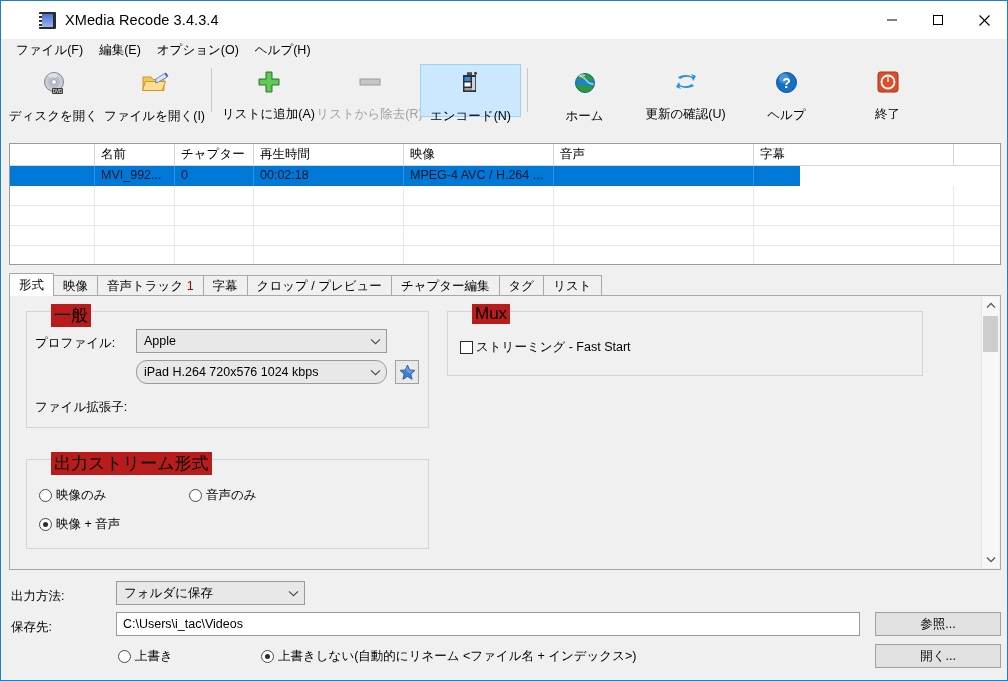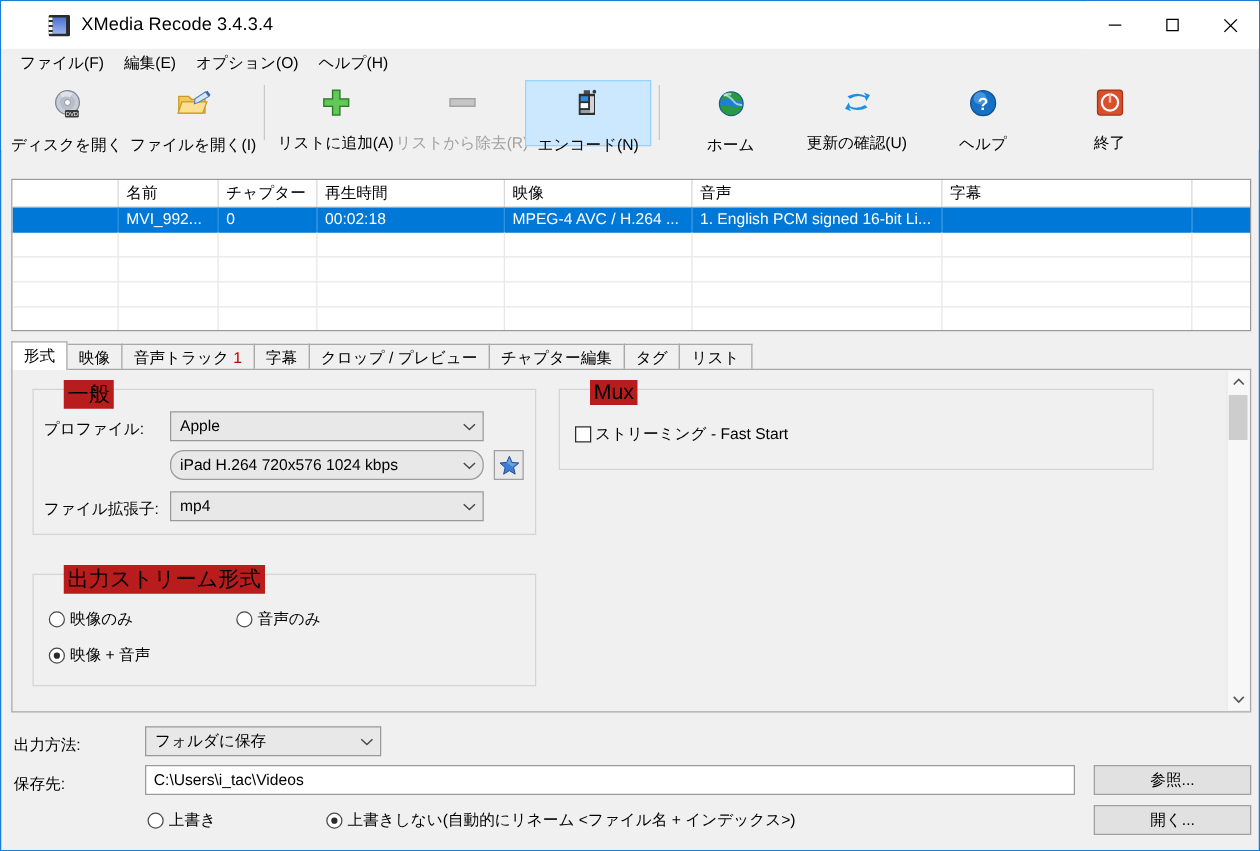--- a/index.html
+++ b/index.html
@@ -73,21 +73,21 @@
     box-sizing:border-box;border-right:1px solid #d6d6d6;
     border-bottom:1px solid #d6d6d6;
     font-size:12.5px;padding:2px 0 0 6px;white-space:nowrap;overflow:hidden;
   }
   .lrow{display:flex;height:20px;}
   .lrow div{
     box-sizing:border-box;border-right:1px solid #e8e8e8;
     border-bottom:1px solid #e8e8e8;
     font-size:12.5px;padding:2px 0 0 6px;white-space:nowrap;overflow:hidden;
   }
-  .lrow.sel div{background:#0078d7;color:#ffffff;border-right-color:#3492de;border-bottom-color:#0078d7;}
+  .lrow.sel div{background:#0078d7;color:#0f172a;border-right-color:#3492de;border-bottom-color:#0078d7;}
   .c0{width:85px;}.c1{width:80px;}.c2{width:79px;}.c3{width:150px;}
   .c4{width:150px;}.c5{width:200px;}.c6{width:200px;}.c7{width:46px;border-right:none !important;}
   
   .tabstrip{
     position:absolute;left:8px;top:272px;width:992px;height:23px;
     display:flex;align-items:flex-end;
   }
   .tab{
     height:21px;box-sizing:border-box;
     border:1px solid #a8a8a8;border-bottom:none;background:#f0f0f0;
@@ -320,21 +320,20 @@
       <div class="c5">音声</div>
       <div class="c6">字幕</div>
       <div class="c7"></div>
     </div>
     <div class="lrow sel">
       <div class="c0"></div>
       <div class="c1">MVI_992...</div>
       <div class="c2">0</div>
       <div class="c3">00:02:18</div>
       <div class="c4">MPEG-4 AVC / H.264 ...</div>
-      <div class="c5">1. English PCM signed 16-bit Li...</div>
       <div class="c6"></div>
       <div class="c7"></div>
     </div>
     <div class="lrow">
         <div class="c0"></div>
         <div class="c1"></div>
         <div class="c2"></div>
         <div class="c3"></div>
         <div class="c4"></div>
         <div class="c5"></div>
@@ -406,28 +405,20 @@
           </svg>
       </div>
     </div>
     <div class="starbtn" style="left:385px;top:64px;">
       <svg width="17" height="17" viewBox="0 0 17 17">
         <path d="M8.5 1 L10.6 5.9 L16 6.4 L11.9 10 L13.1 15.3 L8.5 12.5 L3.9 15.3 L5.1 10 L1 6.4 L6.4 5.9 Z" fill="#3f7fcf" stroke="#1f4f9f" stroke-width="0.8"></path>
         <path d="M8.5 2.4 L10.2 6.4 L14.3 6.8 L11 9.6 L6.6 6.2 Z" fill="#8ab6ec" opacity="0.6"></path>
       </svg>
     </div>
     <div class="lbl" style="left:25px;top:103px;">ファイル拡張子:</div>
-    <div class="combo" style="left:126px;top:97px;width:251px;">
-      <div class="ctext">mp4</div>
-      <div class="carrow">
-        <svg width="11" height="7" viewBox="0 0 11 7">
-            <path d="M1 1.4 L5.5 5.6 L10 1.4" fill="none" stroke="#4a4a4a" stroke-width="1.2"></path>
-          </svg>
-      </div>
-    </div>
 
     <div class="gbox" style="left:16px;top:163px;width:403px;height:90px;">
       <div class="gtitle">出力ストリーム形式</div>
     </div>
     <div class="radio" style="left:29px;top:191px;">
       <span class="dot"></span>
       <span>映像のみ</span>
     </div>
     <div class="radio" style="left:179px;top:191px;">
       <span class="dot"></span>

